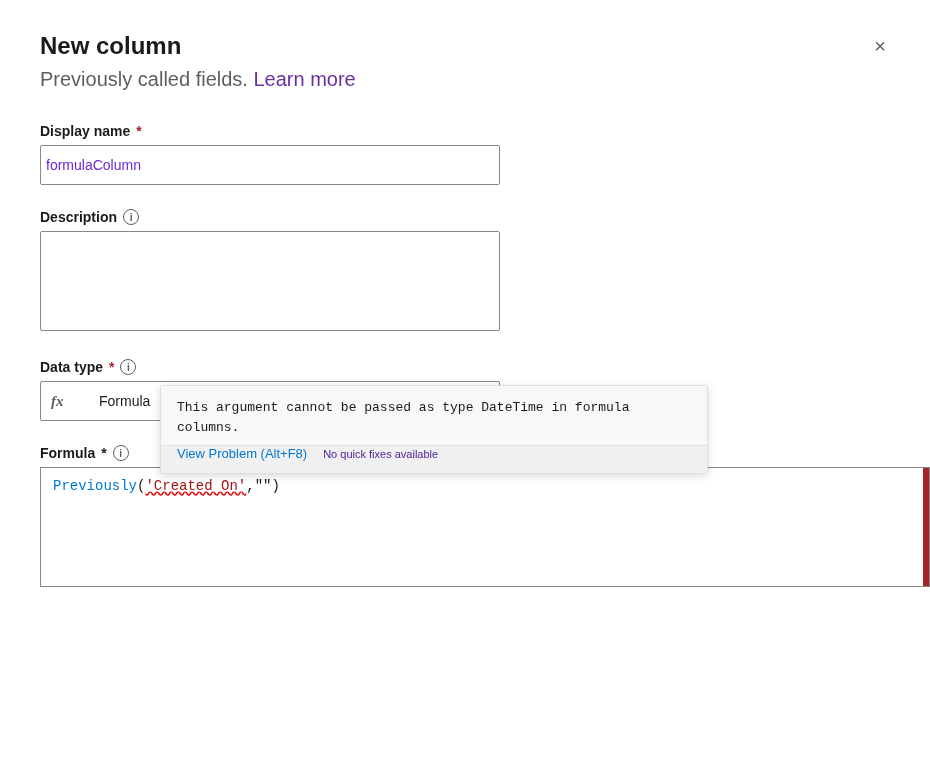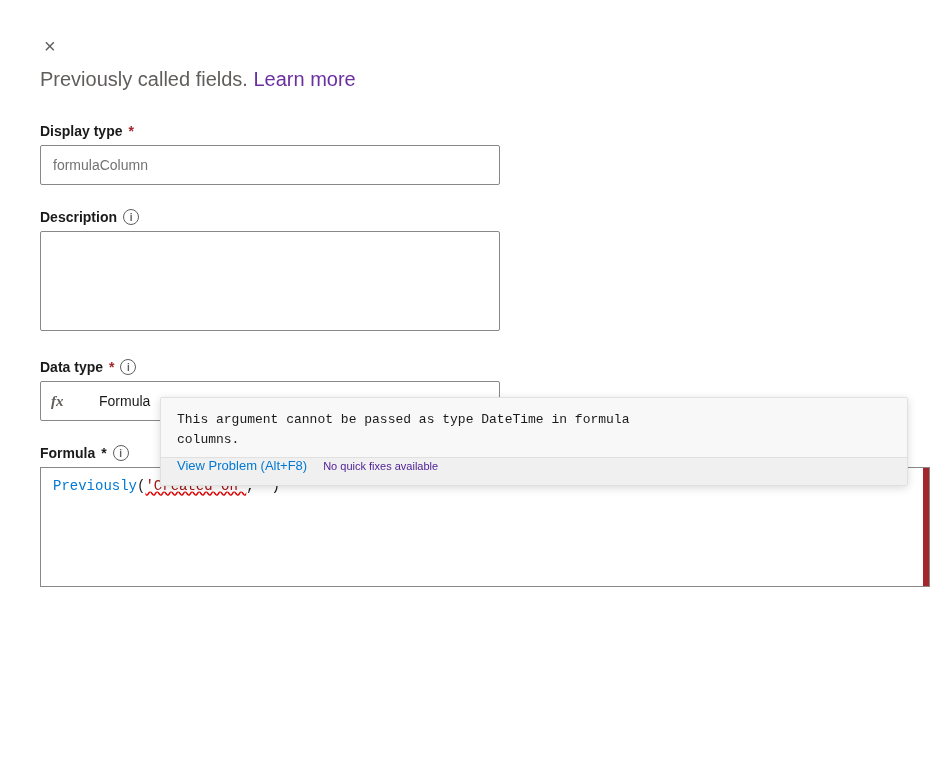--- a/index.html
+++ b/index.html
@@ -91,23 +91,23 @@
       color: #605e5c;
       cursor: help;
       font-weight: 700;
     }
 
     .text-input {
       width: 460px;
       height: 40px;
       border: 1px solid #8a8886;
       border-radius: 2px;
-      padding: 0 12px;
-      font-size: 14px;
-      color: #737373;
+      padding: 0 5px;
+      font-size: 14px;
+      color: #6d28d9;
       outline: none;
       font-family: inherit;
     }
 
     .textarea-input {
       width: 460px;
       height: 100px;
       border: 1px solid #8a8886;
       border-radius: 2px;
       padding: 8px 12px;
@@ -153,22 +153,22 @@
     .data-type-text {
       margin-left: 22px;
       font-size: 14px;
       color: #1a1a1a;
     }
 
     
     .error-tooltip {
       position: absolute;
       left: 120px;
-      top: 16px;
-      width: 748px;
+      top: 4px;
+      width: 548px;
       background: #f8f8f8;
       border: 1px solid #e0e0e0;
       border-radius: 2px;
       z-index: 10;
       box-shadow: 0 2px 8px rgba(0,0,0,0.15);
     }
 
     .error-message {
       padding: 12px 16px 8px 16px;
       font-family: 'Courier New', Courier, monospace;
@@ -261,33 +261,34 @@
       color: #1a1a1a;
       margin-bottom: 6px;
     }
   </style>
 </head>
 <body>
 
 <div class="dialog">
 
   <div class="dialog-header">
+    <h1 class="dialog-title">New column</h1>
     <button class="close-button">
       <span>×</span>
     </button>
   </div>
 
   <p class="subtitle">
     <span>Previously called fields.</span>
     <a href="#">Learn more</a>
   </p>
 
   <div class="field-group">
     <div class="field-label">
-      <span>Display type</span>
+      <span>Display name</span>
       <span class="required">*</span>
     </div>
     <input type="text" class="text-input" value="formulaColumn" style="">
   </div>
 
   <div class="field-group">
     <div class="field-label">
       <span>Description</span>
       <span class="info-icon">i</span>
     </div>

